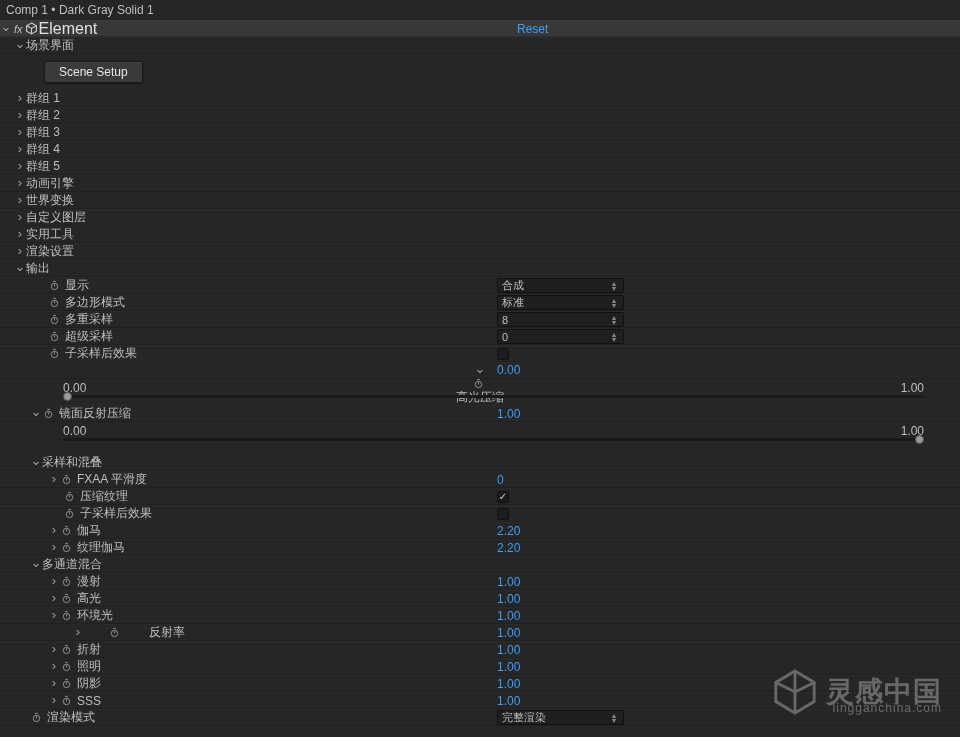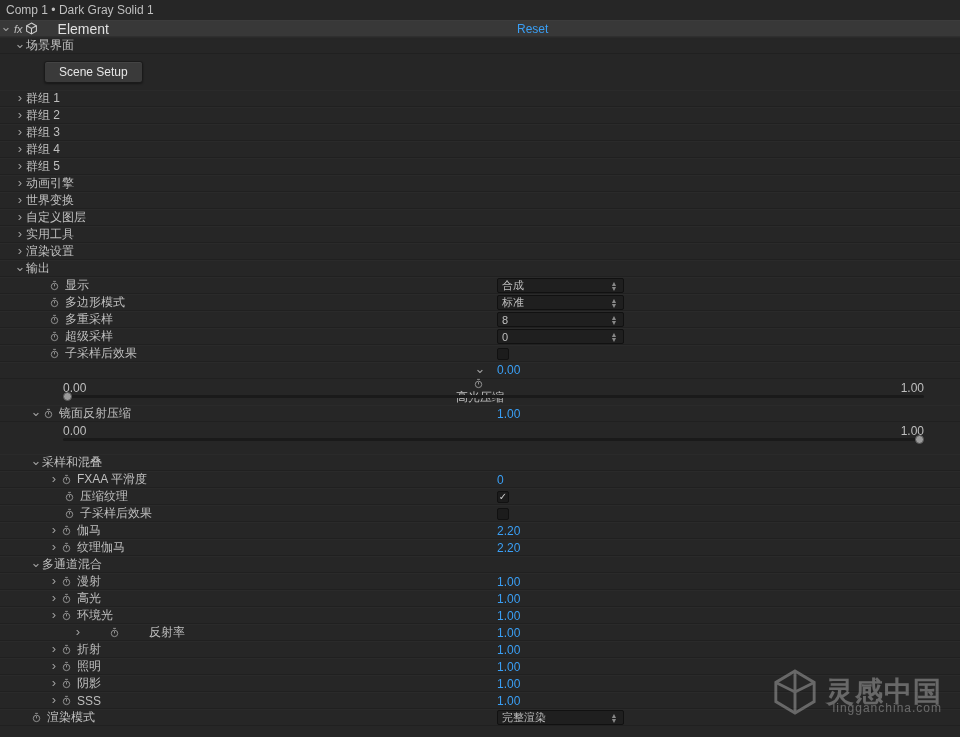--- a/index.html
+++ b/index.html
@@ -36,21 +36,21 @@
     font-size: 9px;
     color: #a0a0a0;
     cursor: pointer;
     user-select:none;
   }
   .chev-down::before { content: "⌄"; position:relative; top:-2px; font-size:13px;}
   .chev-right::before { content: "›"; font-size:13px; position:relative; top:-1px;}
   .fx-icon { font-size:11px; color:#bfbfbf; margin:0 2px; font-style:italic; }
   .cube-icon { width:14px; height:14px; display:inline-flex; justify-content:center; align-items:center; }
   .cube-icon svg { width:13px; height:13px; }
-  .effect-name { color:#e0e0e0; margin-left:19px; font-size:14px; }
+  .effect-name { color:#e0e0e0; margin-left:0; font-size:16px; }
   .link-reset { color:#3a9ff5; font-size:12px; cursor:pointer; position:absolute; left:497px;margin-left:20px; }
   .ind-1 { width:14px; }
   .ind-2 { width:30px; }
   .ind-3 { width:48px; }
   .ind-4 { width:63px; }
   .stopwatch {
     width:13px; height:13px;
     display:inline-flex; justify-content:center; align-items:center;
     margin-right:4px;
     cursor:pointer;

